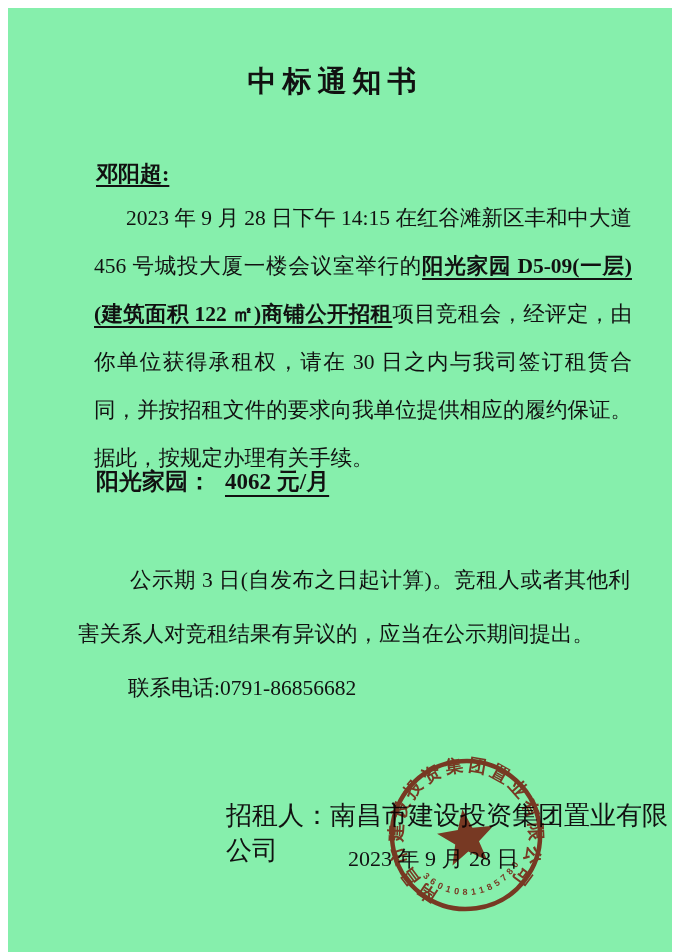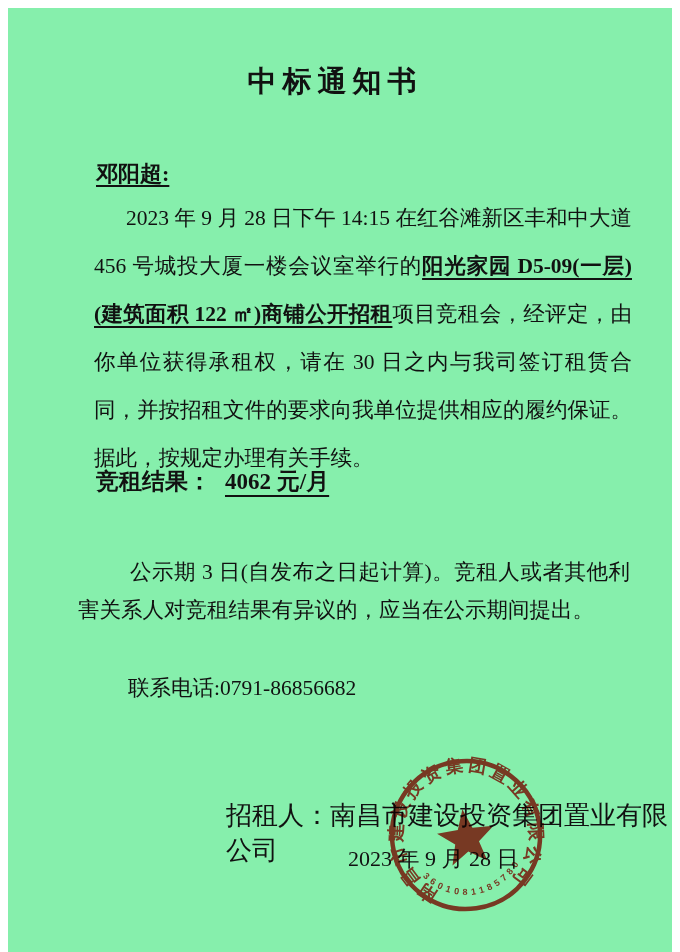--- a/index.html
+++ b/index.html
@@ -53,21 +53,21 @@
   .result-value {
     text-decoration: underline;
     text-underline-offset: 6px;
     padding: 0 14px;
   }
   .notice-para {
     position: absolute;
     top: 545px; left: 70px;
     width: 552px;
     font-size: 21.5px;
-    line-height: 38px;
+    line-height: 54px;
     text-align: justify;
     text-indent: 52px;
   }
   .supervisor-line {
     position: absolute;
     top: 625px; left: 120px;
     font-size: 21.5px;
   }
   .contact-line {
     position: absolute;
@@ -100,21 +100,21 @@
 <body>
 
 <div class="page">
 
   <div class="doc-title">中标通知书</div>
 
   <div class="recipient">邓阳超:</div>
 
   <p class="body-para"><span>2023 年 9 月 28 日下午 14:15 在红谷滩新区丰和中大道 456 号城投大厦一楼会议室举行的</span><span class="hl">阳光家园 D5-09(一层)(建筑面积 122 ㎡)商铺公开招租</span><span>项目竞租会，经评定，由你单位获得承租权，请在 30 日之内与我司签订租赁合同，并按招租文件的要求向我单位提供相应的履约保证。据此，按规定办理有关手续。</span></p>
 
-  <div class="result-line"><span>竞租结果：</span><span class="result-value">4062 元/月</span></div>
+  <div class="result-line"><span>阳光家园：</span><span class="result-value">4062 元/月</span></div>
 
   <p class="notice-para">公示期 3 日(自发布之日起计算)。竞租人或者其他利害关系人对竞租结果有异议的，应当在公示期间提出。</p>
 
 
   <div class="contact-line">联系电话:0791-86856682</div>
 
   <div class="lessor-line">招租人：南昌市建设投资集团置业有限公司</div>
 
   <div class="date-line">2023 年 9 月 28 日</div>
 

